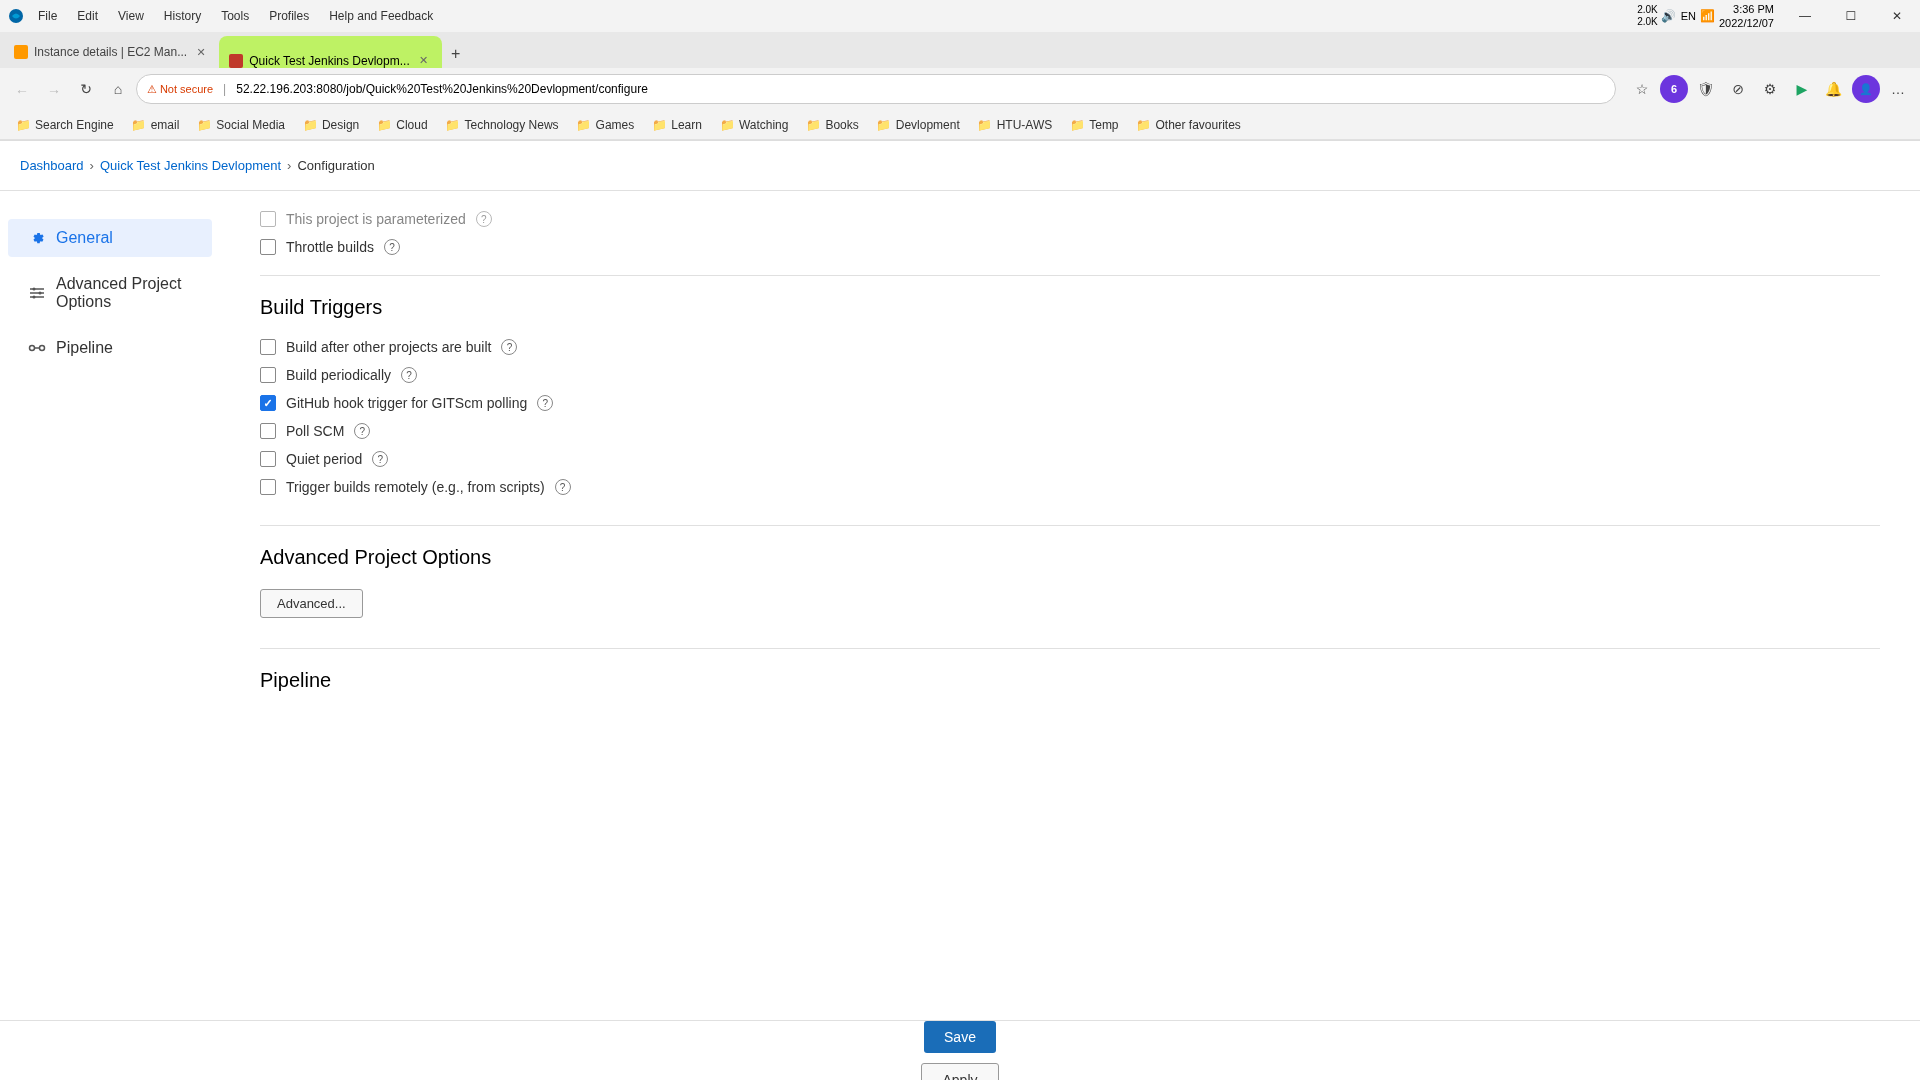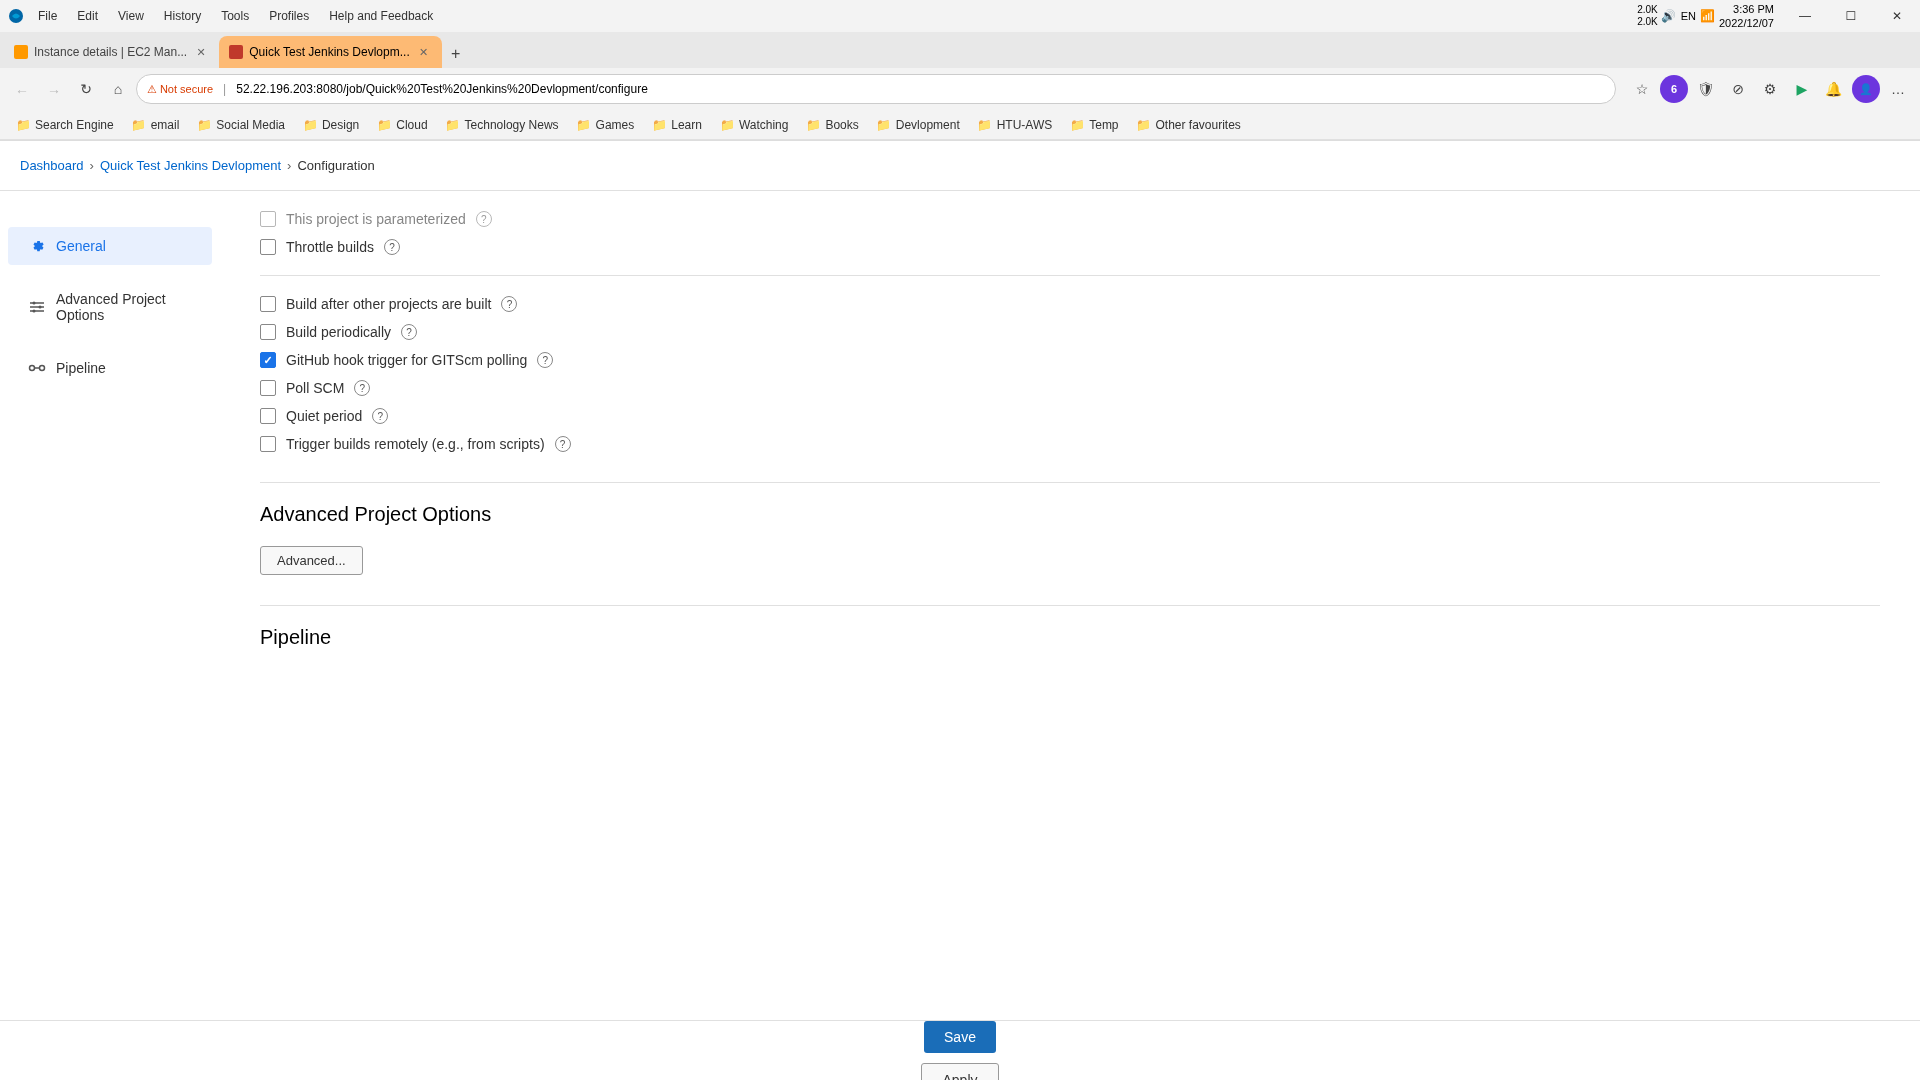--- a/index.html
+++ b/index.html
@@ -24,22 +24,23 @@
       padding: 0 10px;
       border-radius: 8px 8px 0 0;
       font-size: 12px;
       max-width: 240px;
       gap: 6px;
       cursor: pointer;
       background: #e8e8e8;
       color: #444;
     }
     .tab.active {
-      background: #fdba74;
+      background: #bef264;
       color: #000;
+      align-items: flex-end;
     }
     .tab-favicon { width: 14px; height: 14px; border-radius: 2px; flex-shrink: 0; }
     .tab-label { flex: 1; white-space: nowrap; overflow: hidden; text-overflow: ellipsis; max-width: 180px; }
     .tab-close { width: 16px; height: 16px; display: flex; align-items: center; justify-content: center; border-radius: 50%; font-size: 11px; color: #666; flex-shrink: 0; }
     .tab-new { width: 28px; height: 28px; display: flex; align-items: center; justify-content: center; border-radius: 50%; font-size: 16px; color: #444; cursor: pointer; }
 
     .nav-bar {
       height: 42px;
       background: #f3f3f3;
       display: flex;
@@ -122,24 +123,24 @@
       font-weight: 300;
       padding: 0 20px 20px;
       color: #000;
     }
     .sidebar-item {
       display: flex;
       align-items: center;
       gap: 10px;
       padding: 10px 20px;
       cursor: pointer;
-      font-size: 14px;
+      font-size: 16px;
       color: #333;
       border-radius: 4px;
-      margin: 16px 8px;
+      margin: 8px 8px;
     }
     .sidebar-item.active { background: #e8f0fe; color: #1a73e8; font-weight: 500; }
     .sidebar-icon { width: 18px; height: 18px; color: #555; }
     .sidebar-item.active .sidebar-icon { color: #1a73e8; }
 
     
     .main-panel {
       flex: 1;
       overflow-y: auto;
       padding: 20px 40px;
@@ -483,20 +484,21 @@
     </div>
 
     <div class="form-row" style="margin-bottom:20px;">
       <div class="checkbox"></div>
       <span class="checkbox-label">Throttle builds</span>
       <div class="help-icon">?</div>
     </div>
 
     <hr class="divider">
 
+    <h2 class="section-title">Build Triggers</h2>
 
     <div class="form-row">
       <div class="checkbox"></div>
       <span class="checkbox-label">Build after other projects are built</span>
       <div class="help-icon">?</div>
     </div>
 
     <div class="form-row">
       <div class="checkbox"></div>
       <span class="checkbox-label">Build periodically</span>

